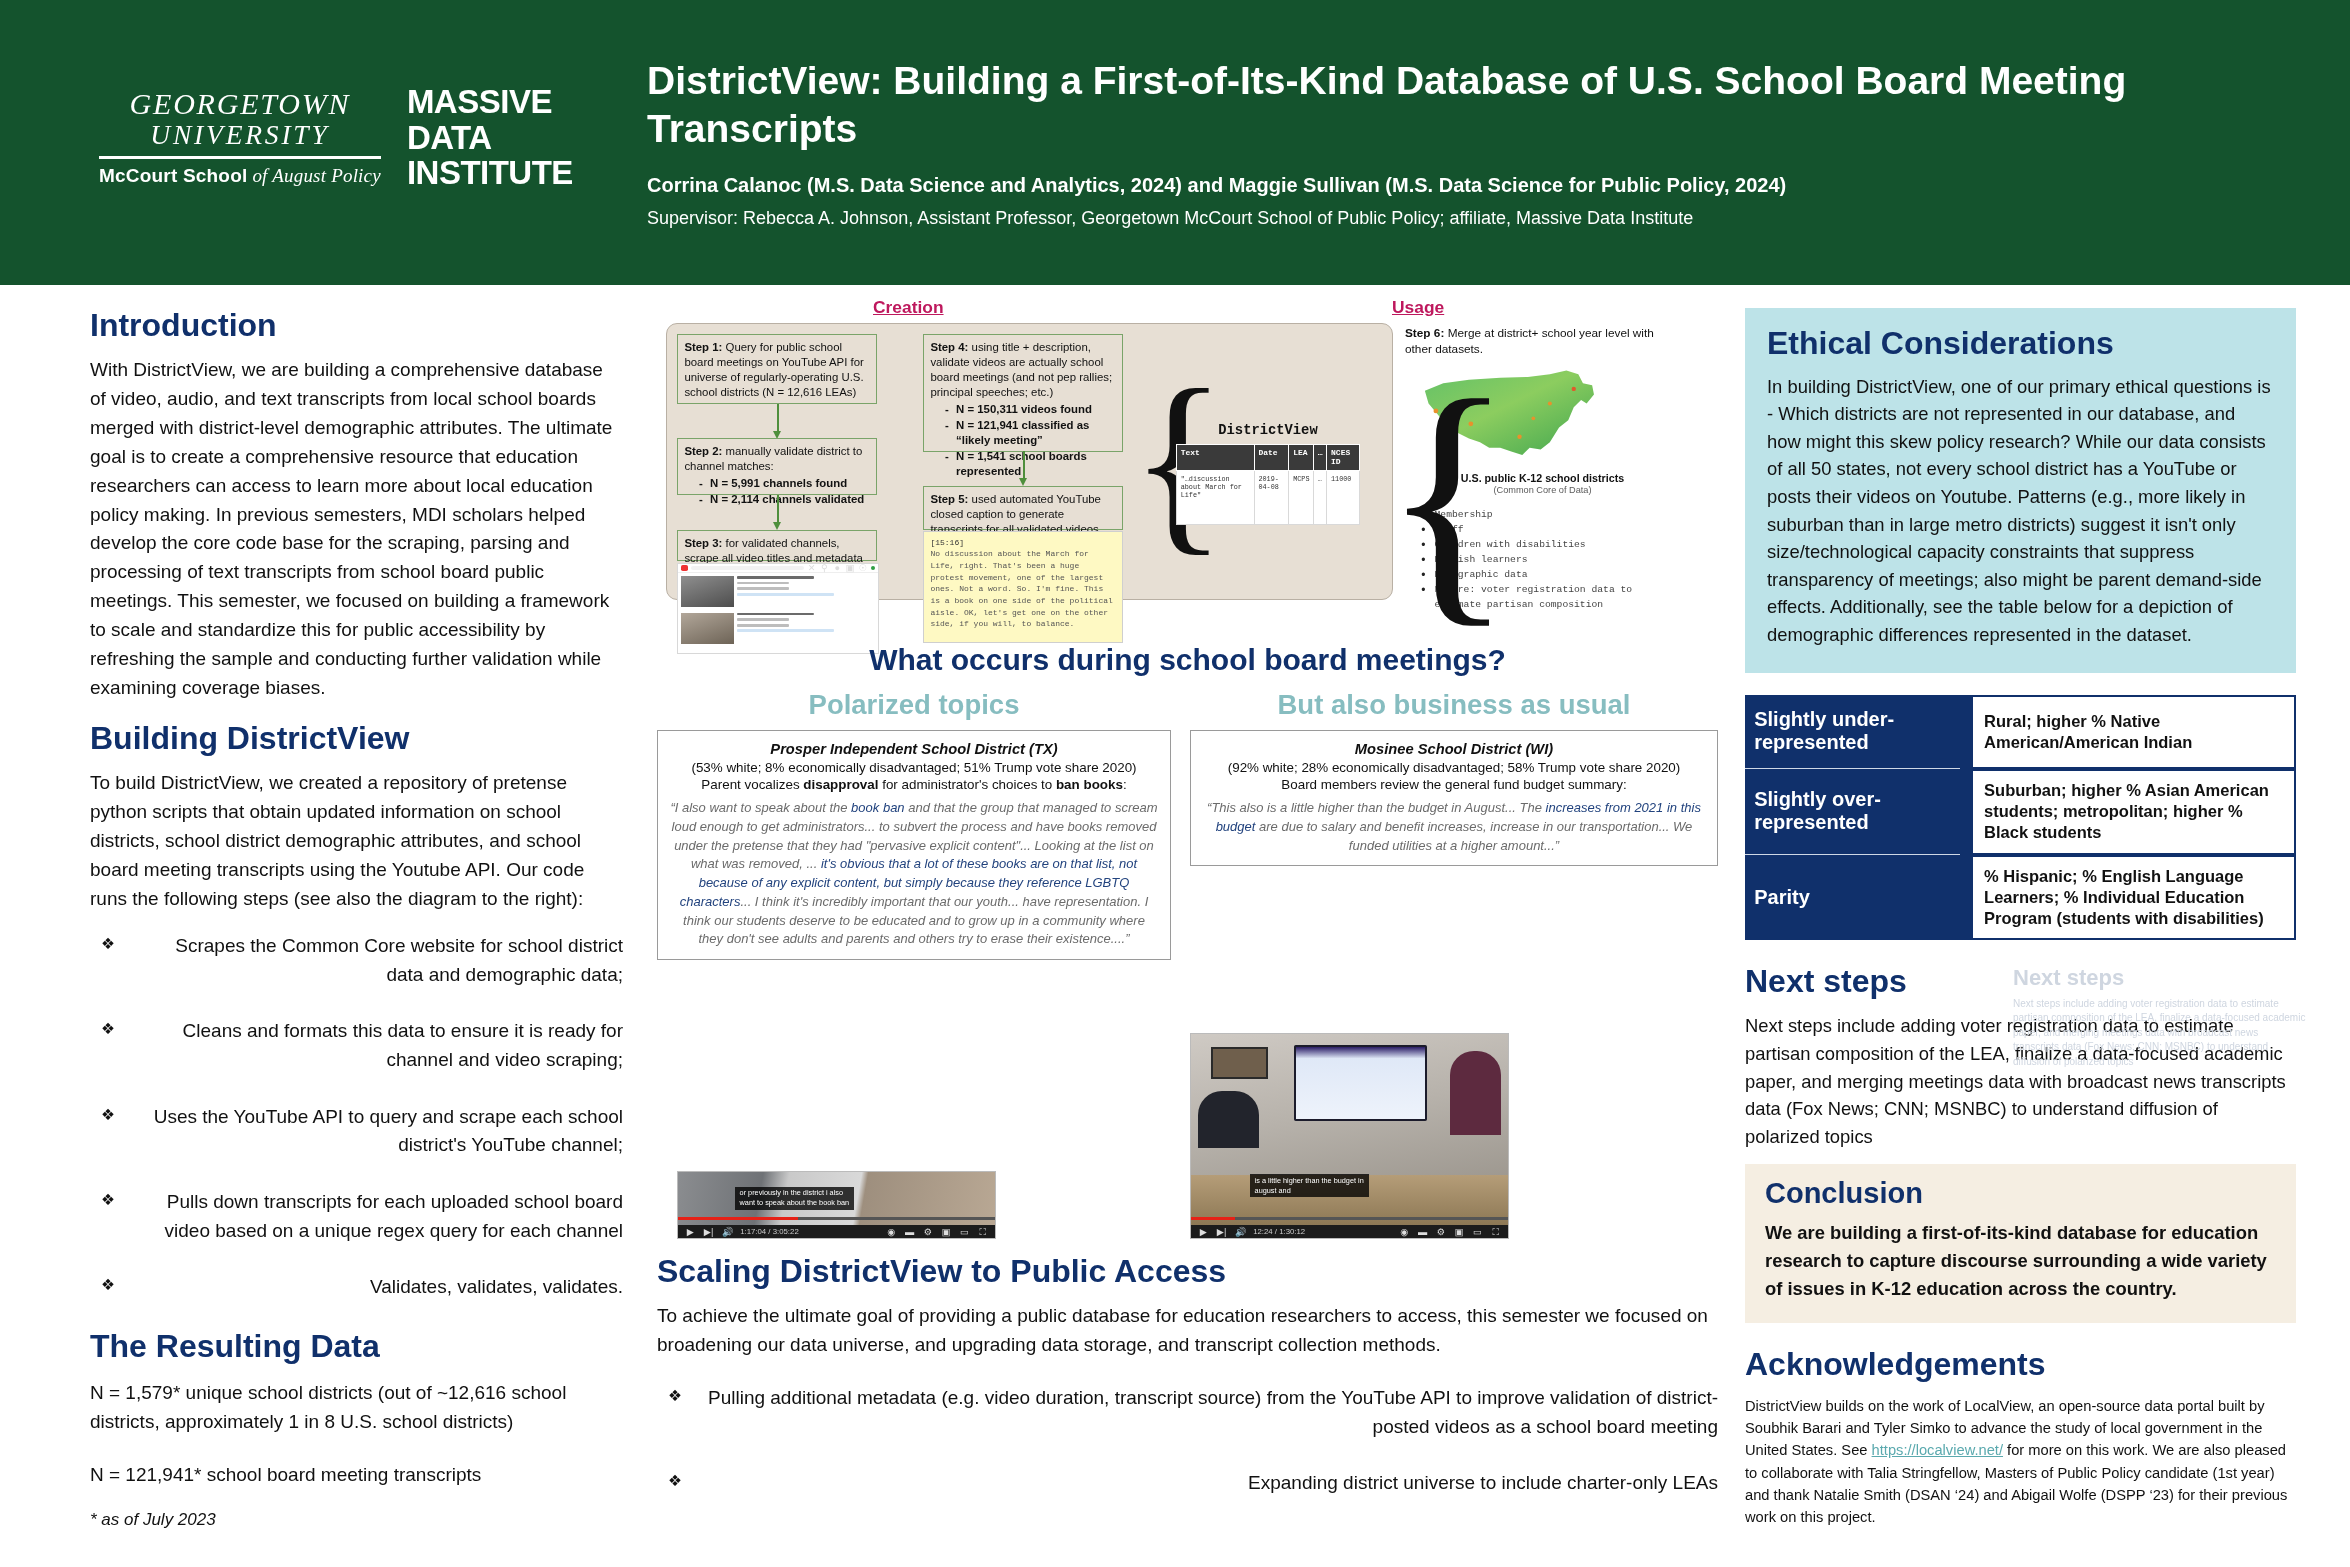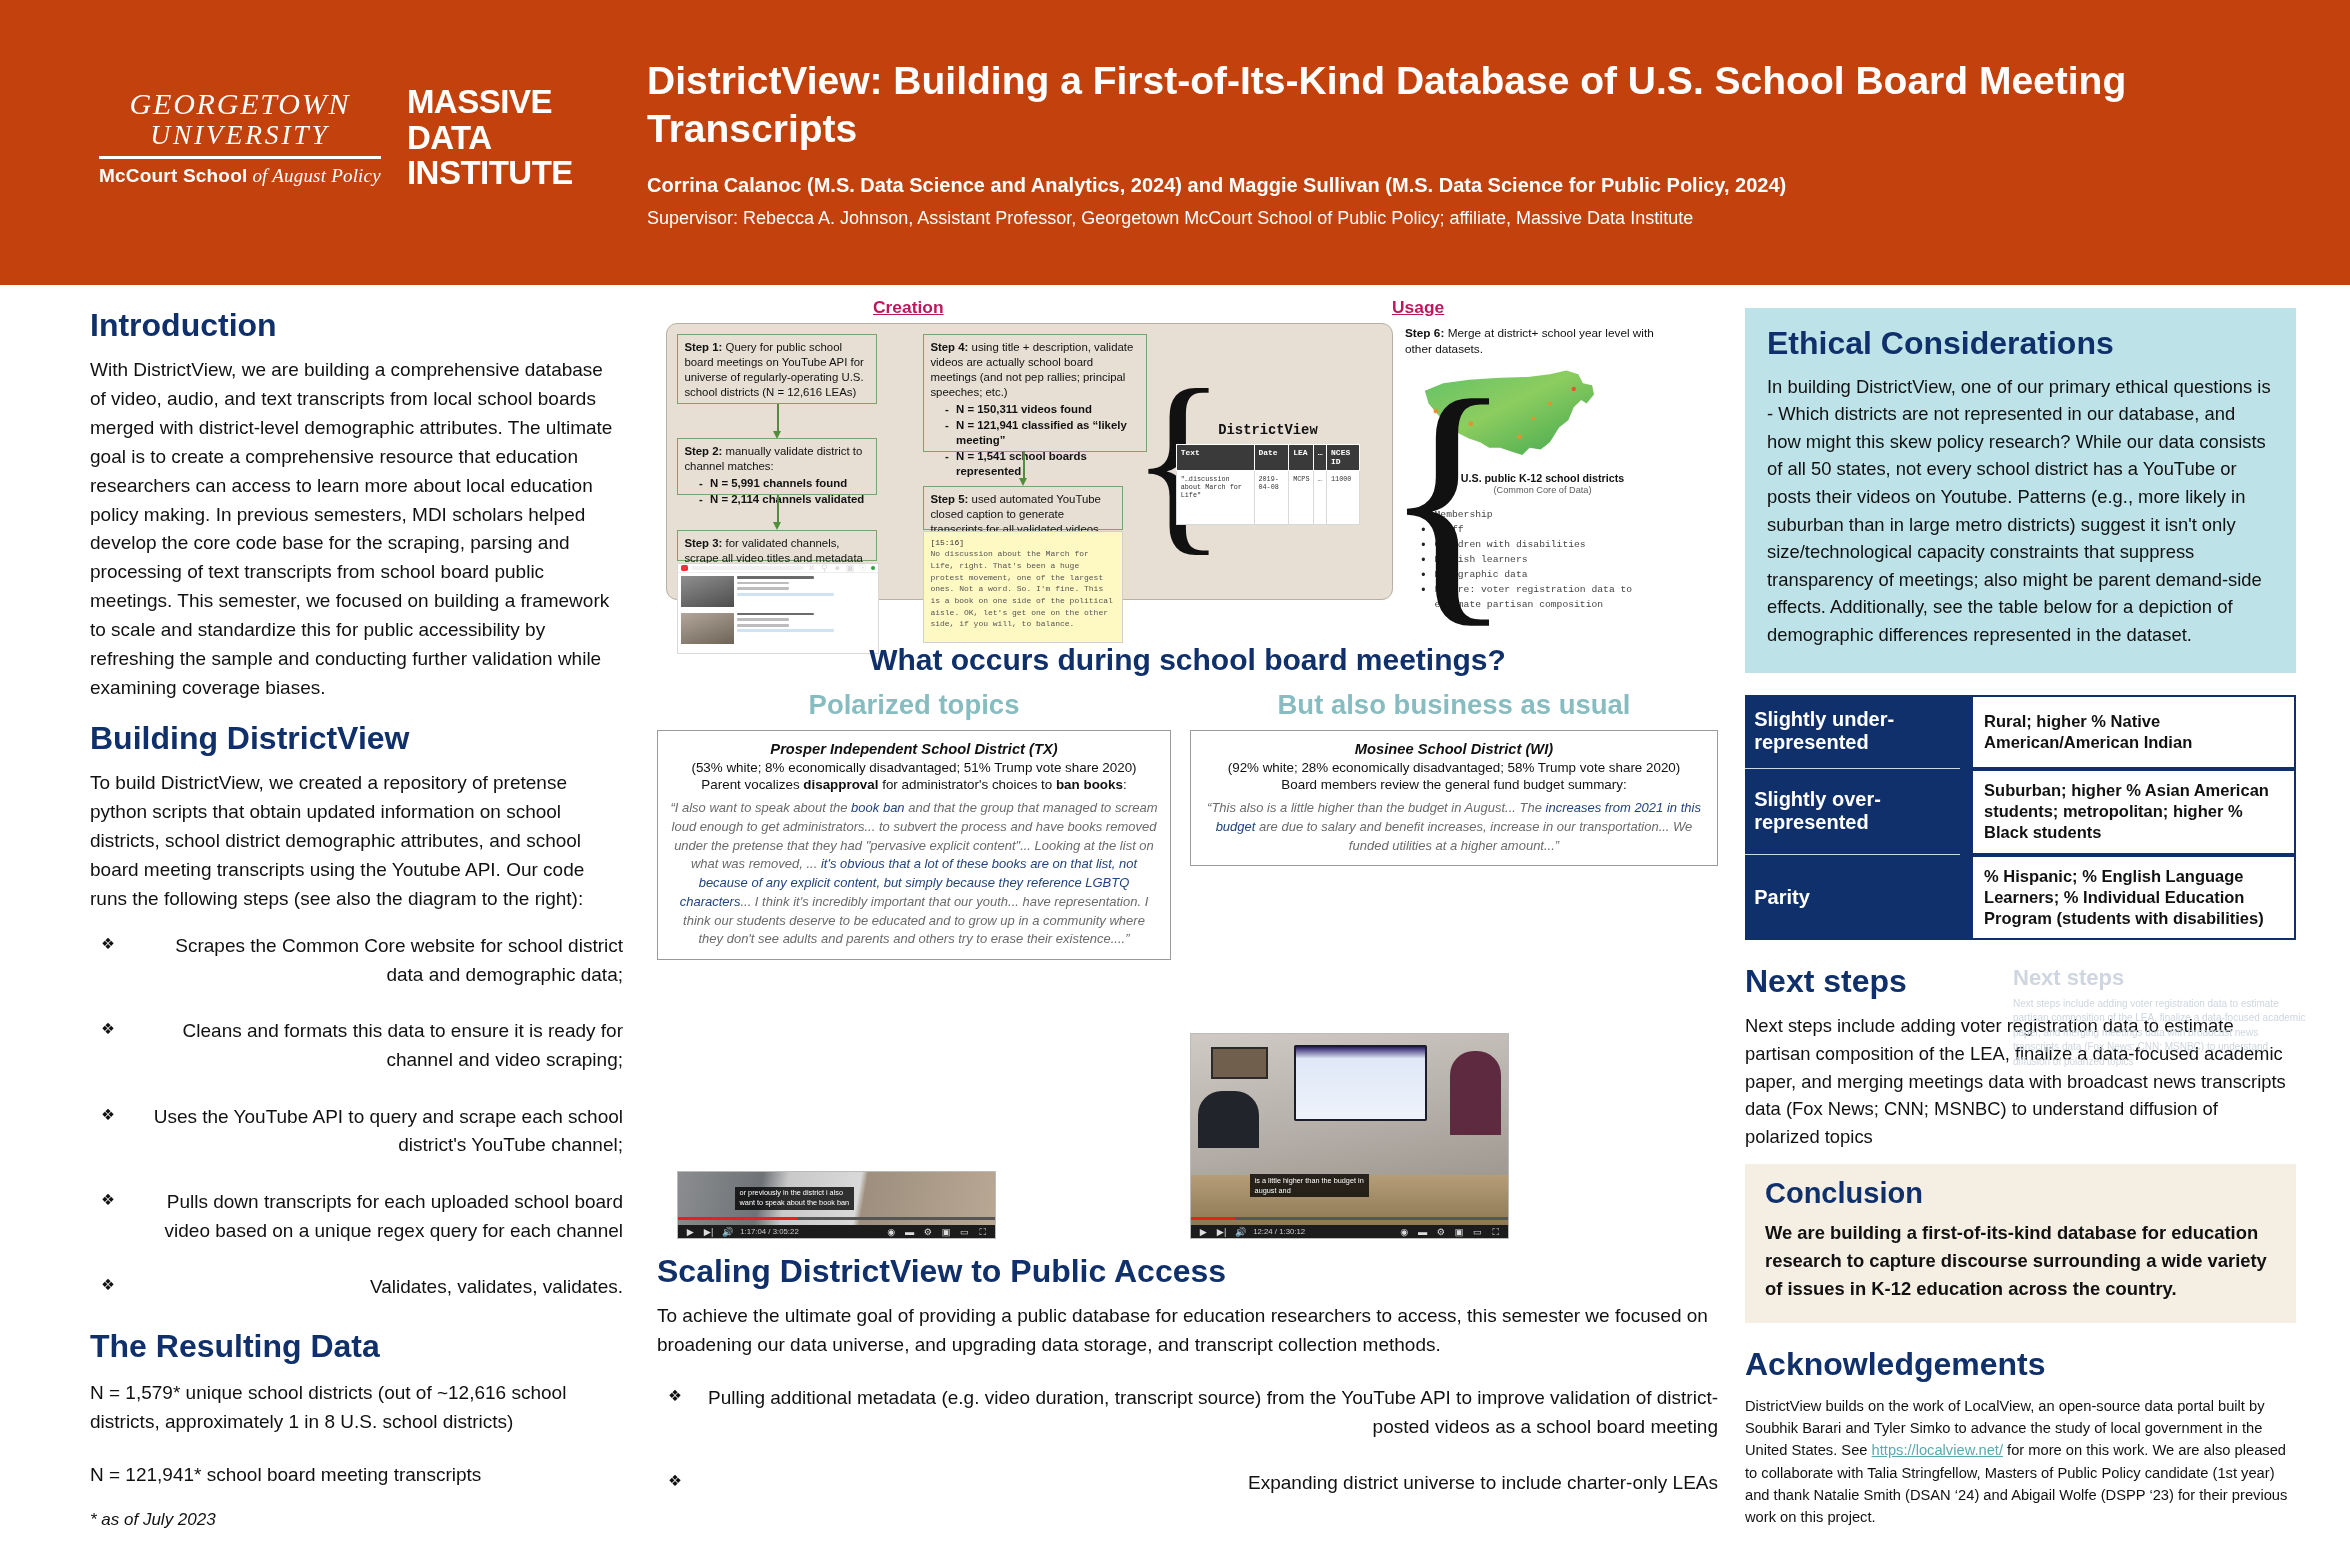--- a/index.html
+++ b/index.html
@@ -8,21 +8,21 @@
     background:#ffffff;
     font-family:"Liberation Sans", sans-serif;
     overflow:hidden;
     position:relative;
   }
   .poster{position:absolute;inset:0;background:#ffffff;}
 
   
   .header{
     position:absolute;left:0;top:0;width:2351px;height:285px;
-    background:#c2410c;
+    background:#14532d;
     box-sizing:border-box;
   }
   .logo-wrap{position:absolute;left:99px;top:84px;display:flex;align-items:center;gap:26px;}
   .gu-logo{color:#fff;text-align:center;}
   .gu-name{font-family:"Liberation Serif",serif;font-style:italic;font-size:30px;letter-spacing:1.8px;line-height:1.06;font-weight:400;}
   .gu-name .l2{font-size:27.5px;letter-spacing:2.8px;}
   .gu-rule{height:2.8px;background:#fff;margin:7.3px 0 6.4px 0;}
   .gu-mccourt{font-size:19px;font-weight:700;letter-spacing:0.2px;}
   .gu-mccourt i{font-family:"Liberation Serif",serif;font-weight:400;font-style:italic;font-size:19px;}
   .mdi-logo{color:#fff;font-weight:bold;font-size:33px;line-height:1.08;letter-spacing:-0.5px;}
@@ -302,21 +302,21 @@
           <div class="yt-thumb b"></div>
           <div class="yt-meta">
             <div class="yt-l"></div>
             <div class="yt-l s"></div>
             <div class="yt-l s"></div>
             <div class="yt-l u"></div>
           </div>
         </div>
       </div>
 
-      <div class="stepbox" style="left:266px;top:26px;width:224px;height:118px;">
+      <div class="stepbox" style="left:266px;top:26px;width:200px;height:118px;">
         <b>Step 4:</b>
         <span>using title + description, validate videos are actually school board meetings (and not pep rallies; principal speeches; etc.)</span>
         <ul>
           <li>N = 150,311 videos found</li>
           <li>N = 121,941 classified as “likely meeting”</li>
           <li>N = 1,541 school boards represented</li>
         </ul>
       </div>
       <div class="arrow-v" style="left:366px;top:143px;height:27.5px;"></div>
 

